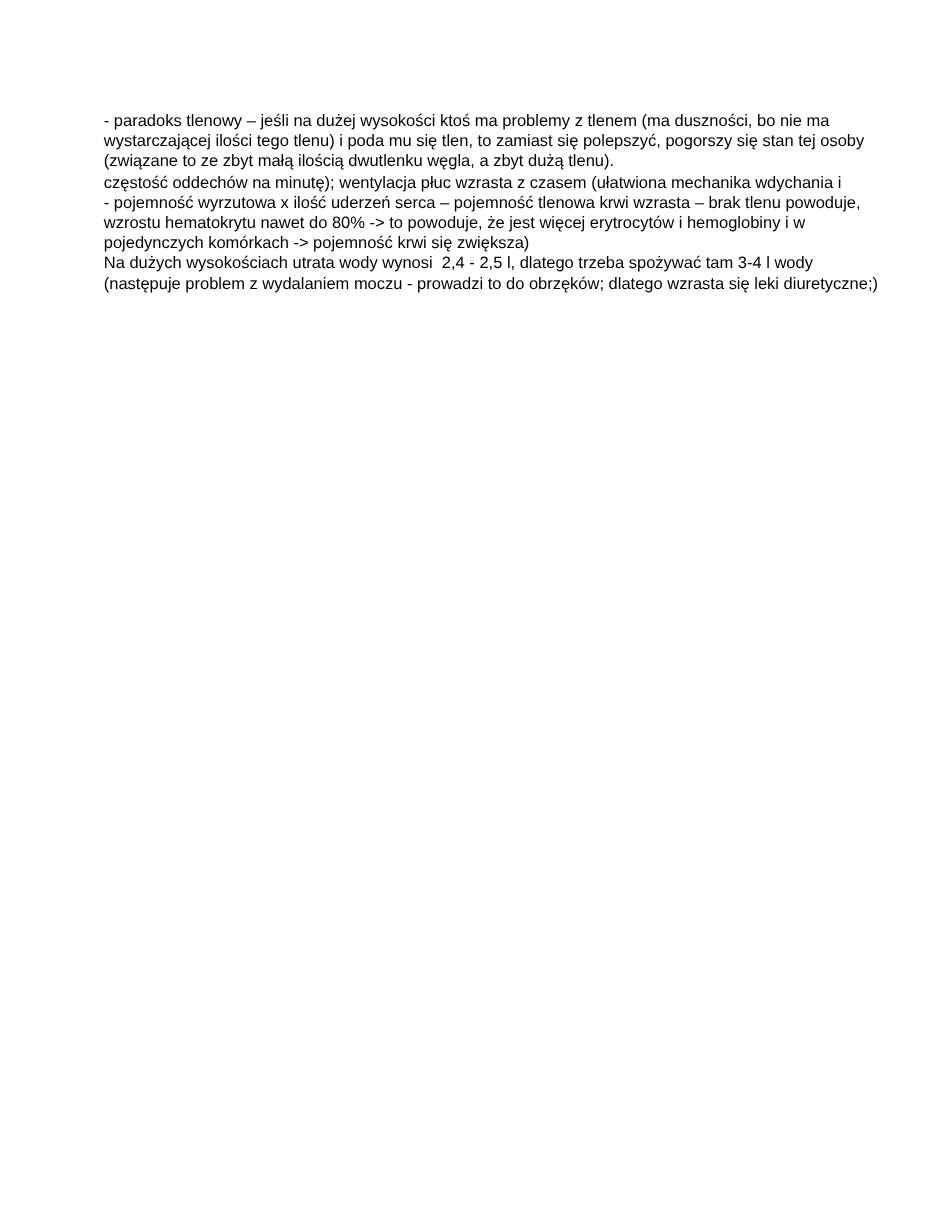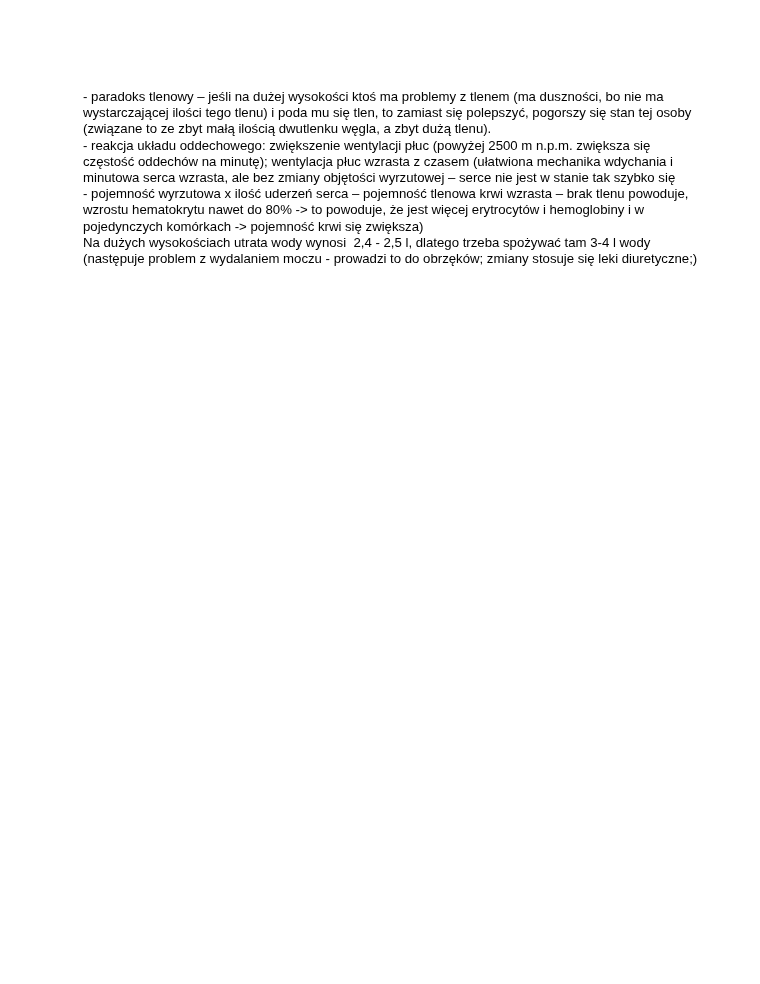--- a/index.html
+++ b/index.html
@@ -31,22 +31,20 @@
   }
 </style>
 </head>
 <body>
 
 <div class="page">
   <div class="text-block" id="text-block">
       <div class="text-line">- paradoks tlenowy – jeśli na dużej wysokości ktoś ma problemy z tlenem (ma duszności, bo nie ma</div>
       <div class="text-line">wystarczającej ilości tego tlenu) i poda mu się tlen, to zamiast się polepszyć, pogorszy się stan tej osoby</div>
       <div class="text-line">(związane to ze zbyt małą ilością dwutlenku węgla, a zbyt dużą tlenu).</div>
-      <div class="text-line">- reakcja układu oddechowego: zwiększenie wentylacji płuc (powyżej 2500 m n.p.m. zwiększa się</div>
       <div class="text-line">częstość oddechów na minutę); wentylacja płuc wzrasta z czasem (ułatwiona mechanika wdychania i</div>
-      <div class="text-line">minutowa serca wzrasta, ale bez zmiany objętości wyrzutowej – serce nie jest w stanie tak szybko się</div>
       <div class="text-line">- pojemność wyrzutowa x ilość uderzeń serca – pojemność tlenowa krwi wzrasta – brak tlenu powoduje,</div>
       <div class="text-line">wzrostu hematokrytu nawet do 80% -&gt; to powoduje, że jest więcej erytrocytów i hemoglobiny i w</div>
       <div class="text-line">pojedynczych komórkach -&gt; pojemność krwi się zwiększa)</div>
       <div class="text-line">Na dużych wysokościach utrata wody wynosi  2,4 - 2,5 l, dlatego trzeba spożywać tam 3-4 l wody</div>
-      <div class="text-line">(następuje problem z wydalaniem moczu - prowadzi to do obrzęków; zmiany stosuje się leki diuretyczne;)</div>
+      <div class="text-line">(następuje problem z wydalaniem moczu - prowadzi to do obrzęków; dlatego wzrasta się leki diuretyczne;)</div>
     </div>
 </div>
 
 </body></html>

